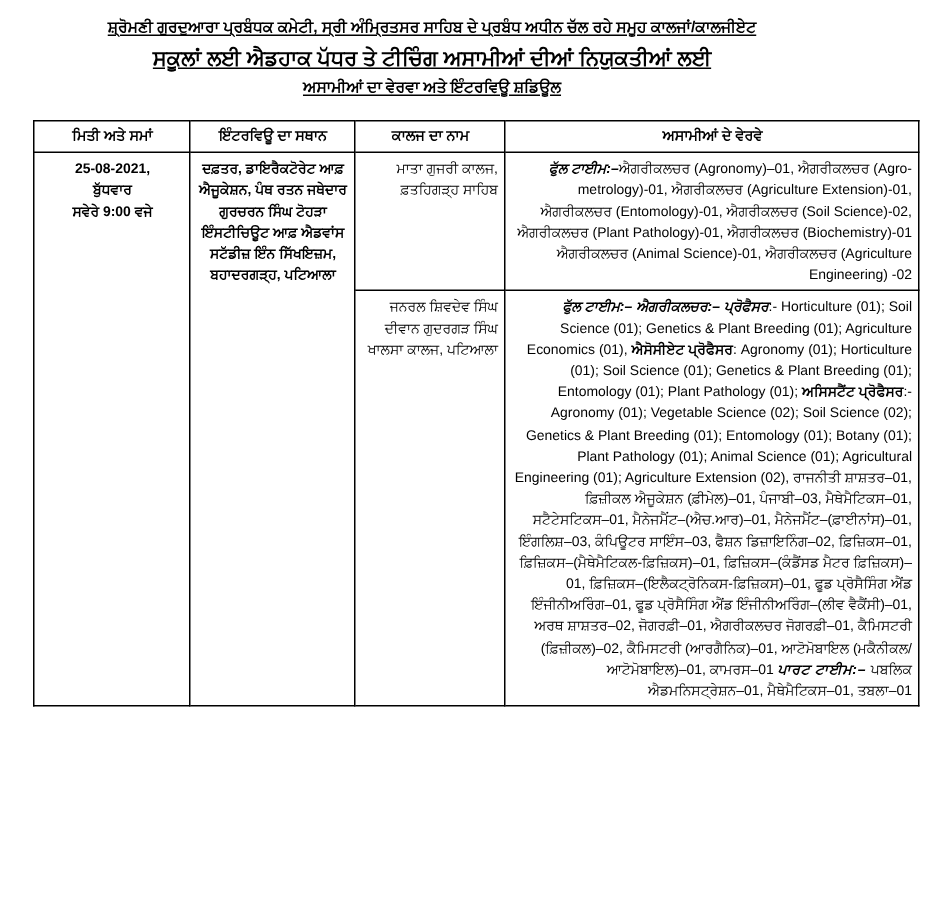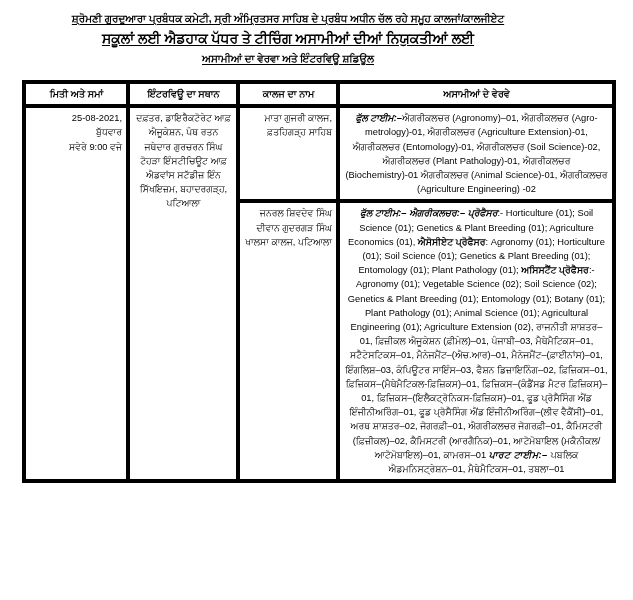--- a/index.html
+++ b/index.html
@@ -40,61 +40,61 @@
   .heading-line.l3 { font-size: 10.4px; font-family: Liberation Serif, serif; }
 
   
   table.sched {
     border-collapse: collapse;
     margin: 4px 0 0 22px;
     width: 590px;
     table-layout: fixed;
   }
   table.sched td, table.sched th {
-    border: 4px solid #000000;
+    border: 1px solid #000000;
     vertical-align: top;
     padding: 3px 4px 3px 5px;
     font-size: 9.3px;
     line-height: 14.2px;
   }
   table.sched th {
     text-align: center;
     font-weight: bold;
     font-size: 9.6px;
     padding-top: 3px;
     padding-bottom: 3px;
     vertical-align: middle;
   }
   col.c1 { width: 104px; }
   col.c2 { width: 110px; }
   col.c3 { width: 100px; }
   col.c4 { width: 276px; }
 
   .cell-date {
-    text-align: right;
-    font-weight: normal;
+    text-align: center;
+    font-weight: bold;
     font-size: 9.4px;
     line-height: 15px;
     padding-top: 14px;
   }
   .cell-venue {
     text-align: center;
-    font-weight: normal;
+    font-weight: bold;
     font-size: 9.4px;
     line-height: 15.5px;
     padding-top: 22px;
   }
   .cell-college {
     text-align: right;
     font-size: 9.4px;
     line-height: 14.5px;
     padding-top: 4px;
   }
   .cell-details {
-    text-align: center;
+    text-align: right;
     font-size: 9.2px;
     line-height: 14.4px;
   }
   .cell-details .lbl {
     font-weight: bold;
     font-style: italic;
   }
 </style>
 </head>
 <body>

